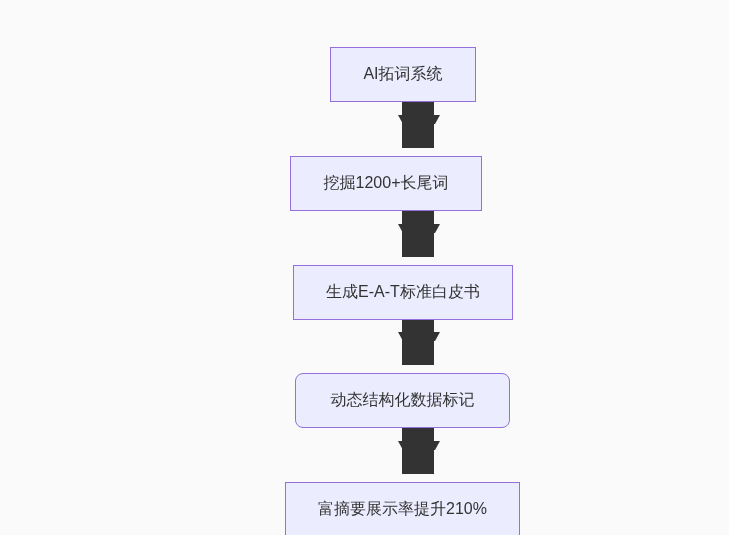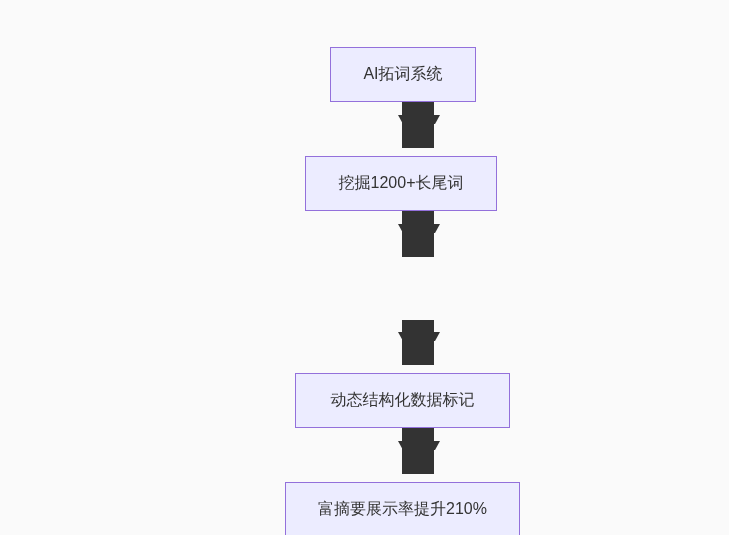--- a/index.html
+++ b/index.html
@@ -27,23 +27,23 @@
     background: var(--node-fill);
     border: 1px solid var(--node-border);
     display: flex;
     align-items: center;
     justify-content: center;
     font-size: 16px;
     color: var(--text-color);
     white-space: nowrap;
   }
   .n0 { left: 298px; top: 15px;  width: 146px; }
-  .n1 { left: 273px; top: 124px; width: 192px; }
+  .n1 { left: 258px; top: 124px; width: 192px; }
   .n2 { left: 261px; top: 233px; width: 220px; }
-  .n3 { left: 263px; top: 341px; width: 215px; }
+  .n3 { left: 263px; top: 341px; width: 215px; border-radius: 8px; }
   .n4 { left: 253px; top: 450px; width: 235px; }
 
   .arrow {
     position: absolute;
     left: 366px;
     width: 10px;
   }
   .a0 { top: 70px;  height: 54px; }
   .a1 { top: 179px; height: 54px; }
   .a2 { top: 288px; height: 53px; }
@@ -79,20 +79,23 @@
 
   <div class="node n1">
     <span>挖掘1200+长尾词</span>
   </div>
 
   <div class="arrow a1">
     <div class="line"></div>
     <div class="head"></div>
   </div>
 
+  <div class="node n2">
+    <span>生成E-A-T标准白皮书</span>
+  </div>
 
   <div class="arrow a2">
     <div class="line"></div>
     <div class="head"></div>
   </div>
 
   <div class="node n3">
     <span>动态结构化数据标记</span>
   </div>
 

